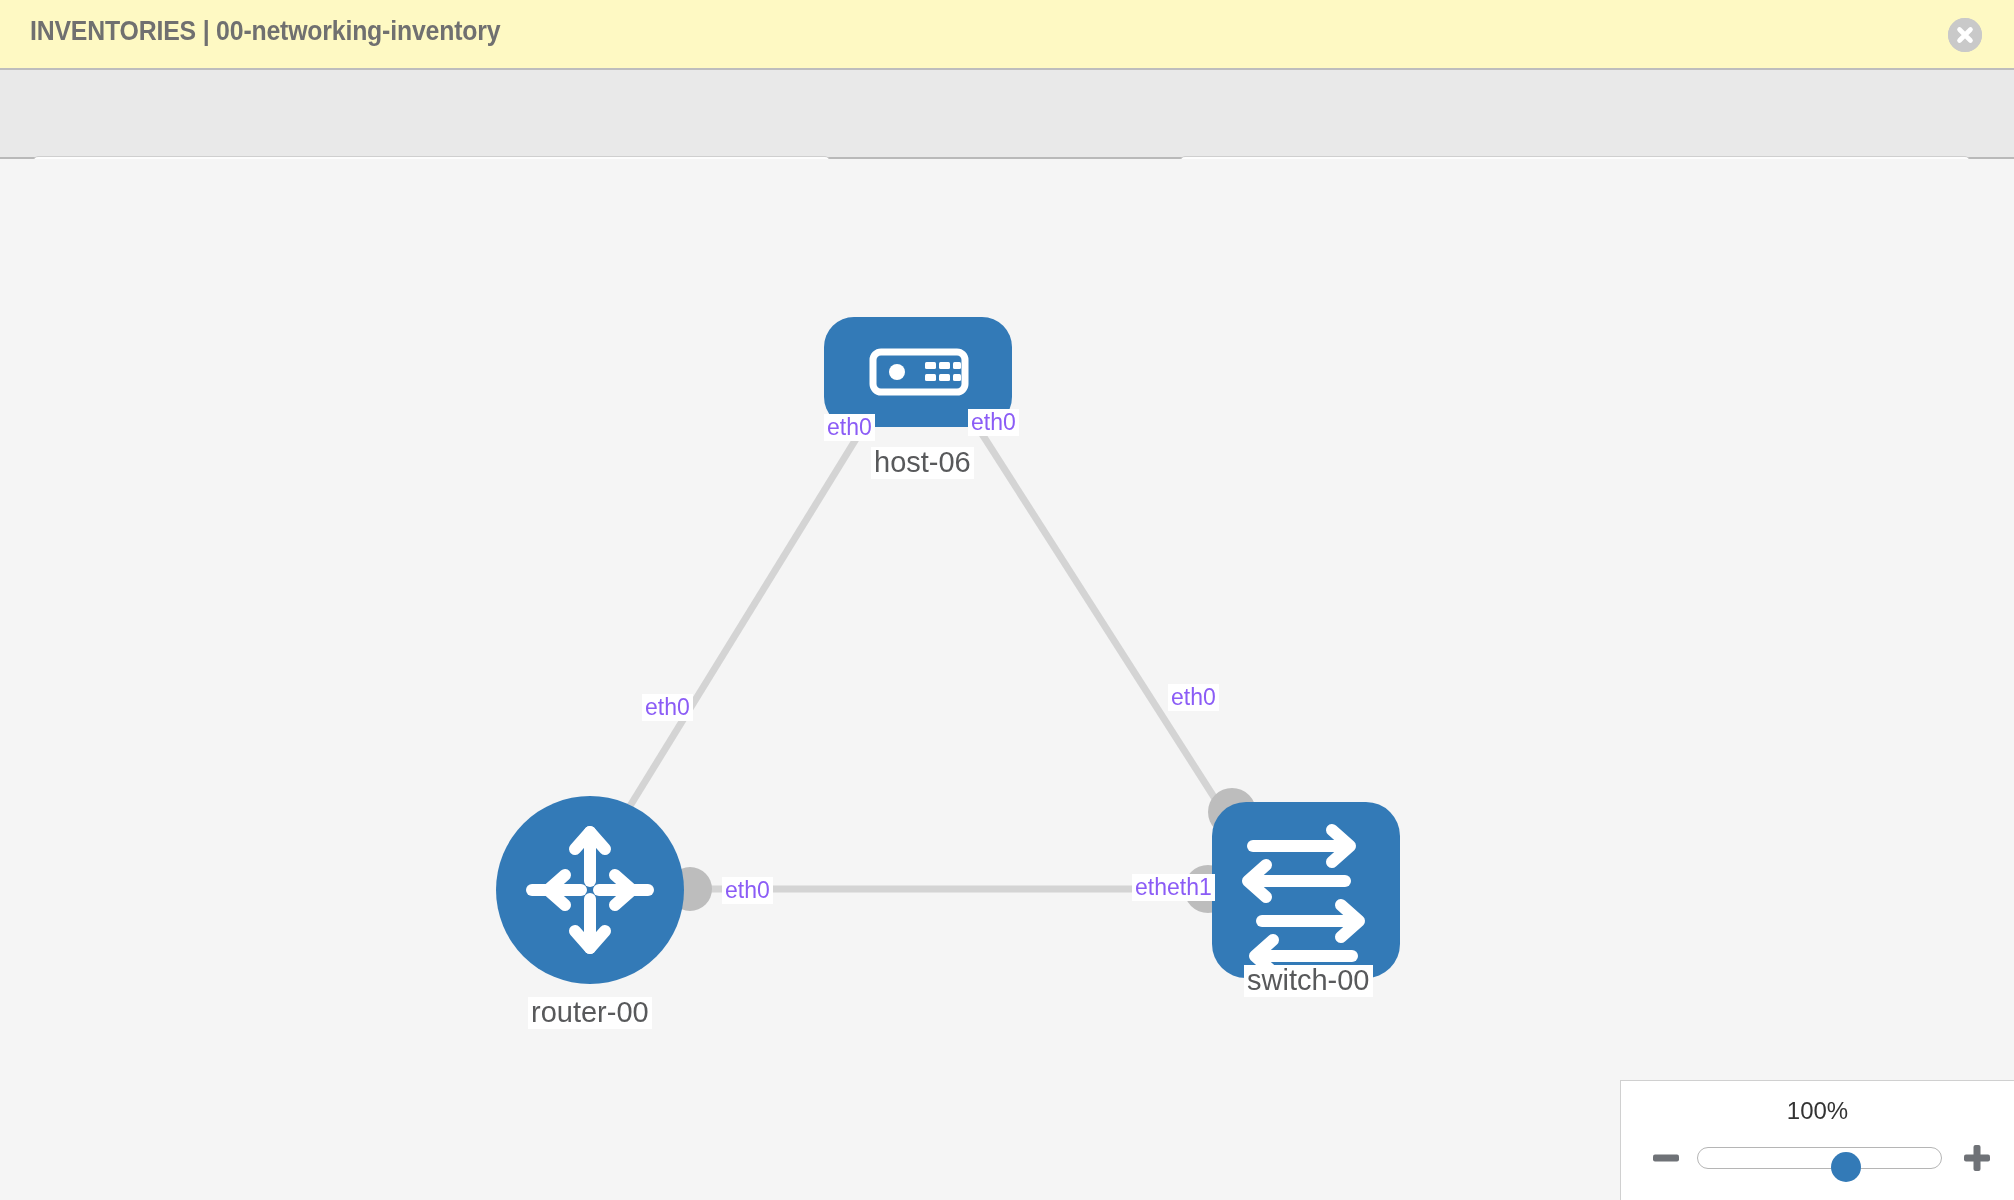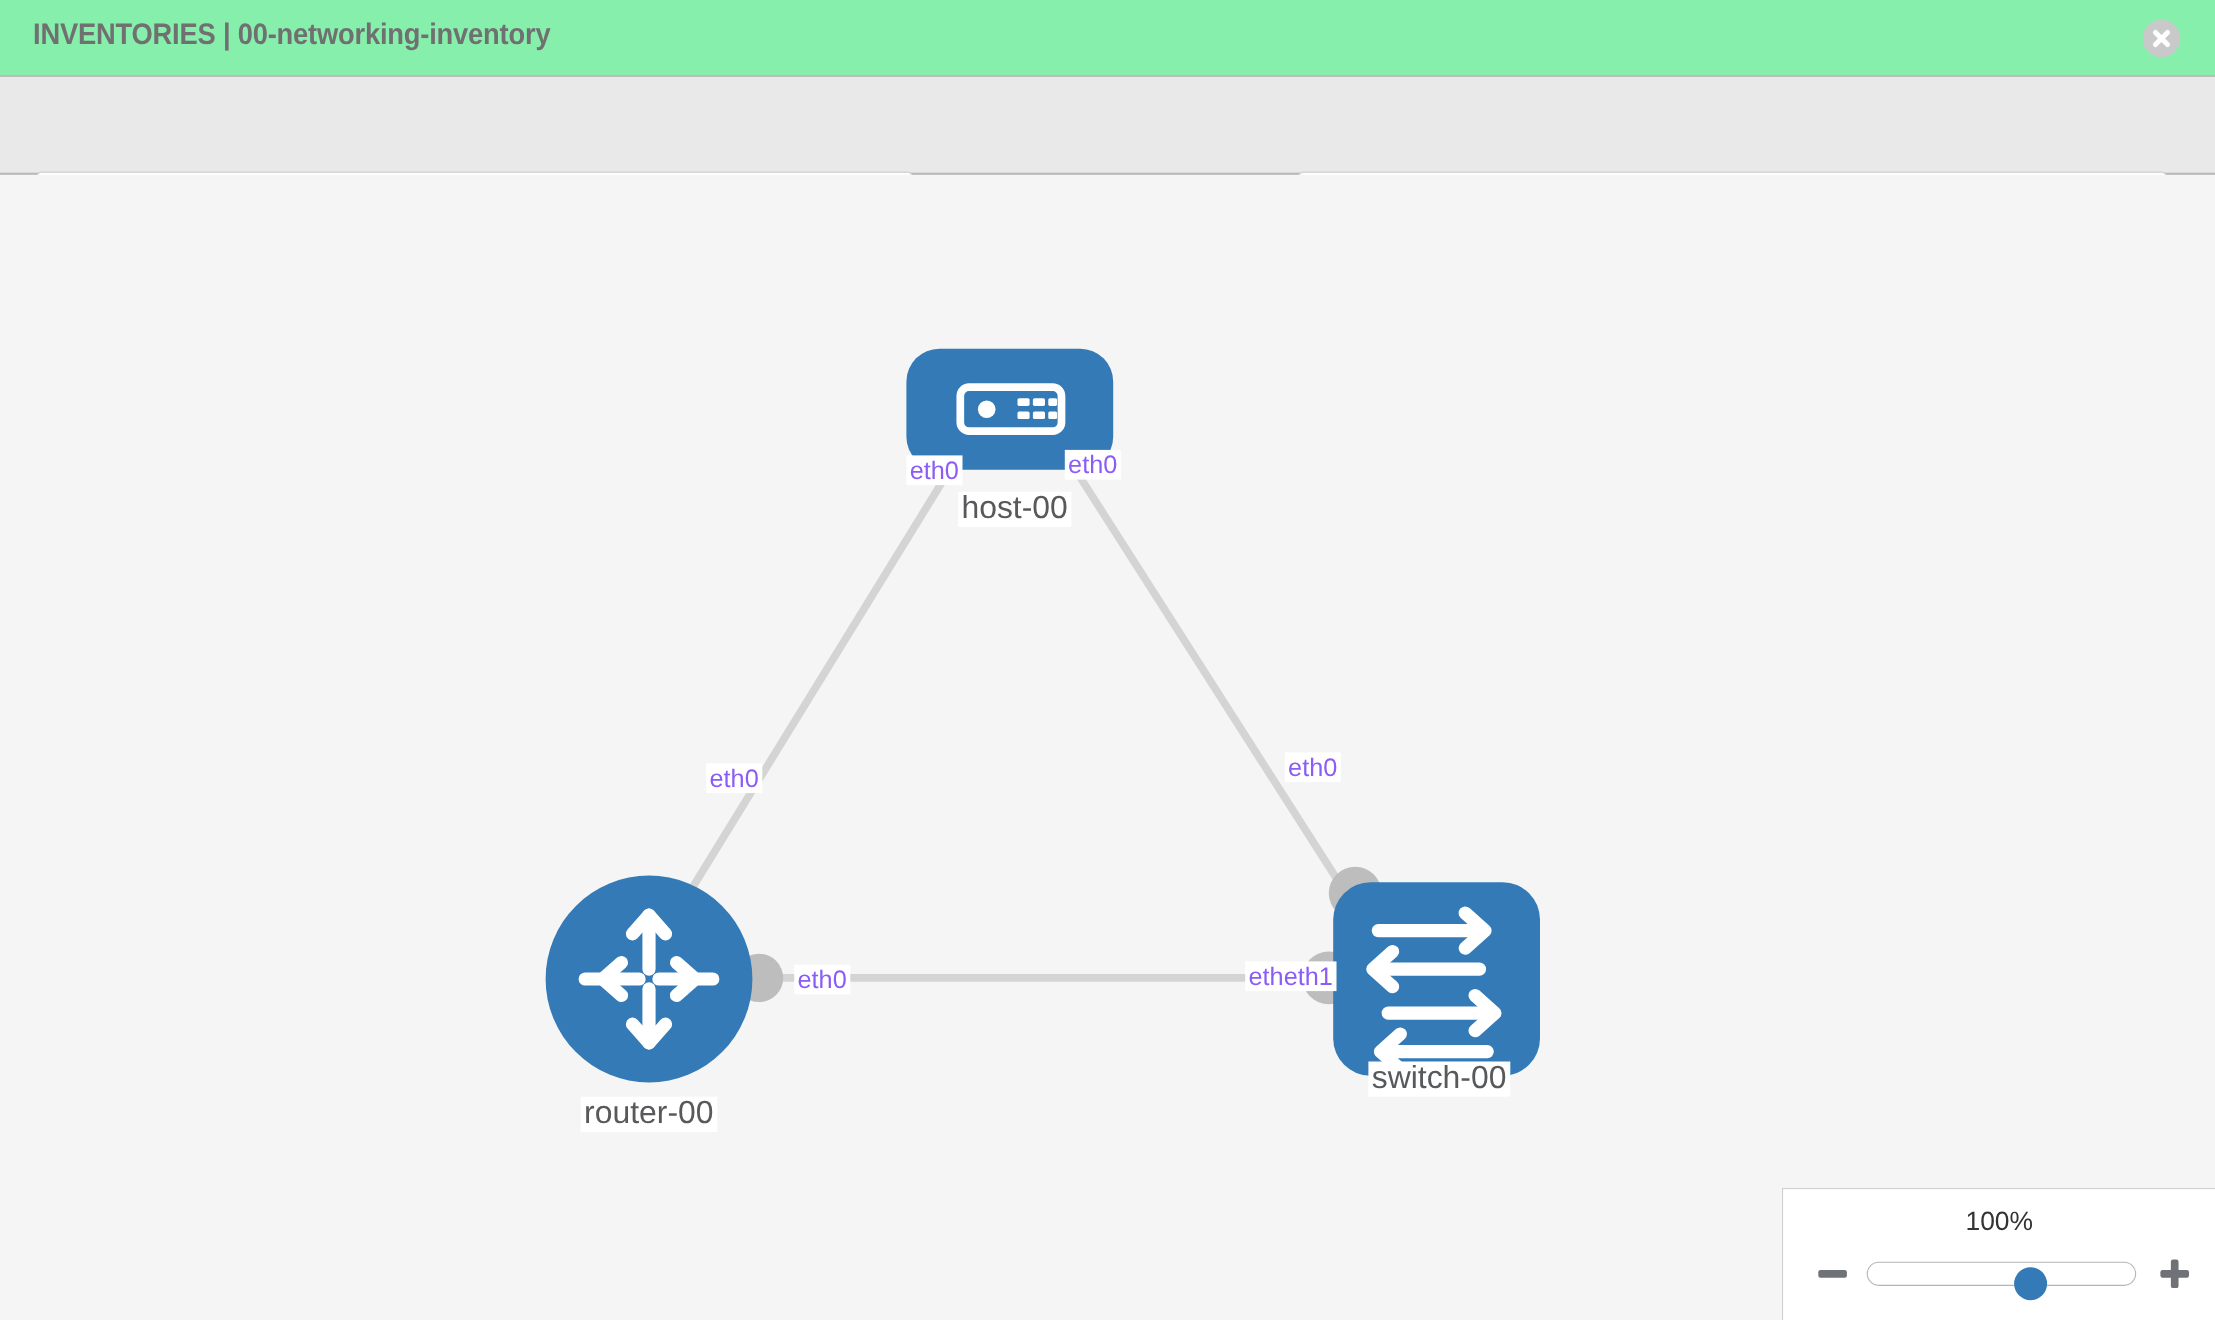--- a/index.html
+++ b/index.html
@@ -19,21 +19,21 @@
     height: 1200px;
     background: #ffffff;
   }
 
   
   .header {
     position: absolute;
     left: 0; top: 0;
     width: 2014px;
     height: 70px;
-    background: #86efac;
+    background: #fef9c3;
     border-bottom: 2px solid #bdbdbd;
     box-sizing: border-box;
   }
   .header-title {
     position: absolute;
     left: 30px;
     top: 16px;
     font-size: 27px;
     font-weight: bold;
     color: #707070;
@@ -319,21 +319,21 @@
       </g>
     </svg>
 
     <div class="edge-label" style="left:824px; top:255px;">eth0</div>
     <div class="edge-label" style="left:968px; top:250px;">eth0</div>
     <div class="edge-label" style="left:642px; top:535px;">eth0</div>
     <div class="edge-label" style="left:1168px; top:525px;">eth0</div>
     <div class="edge-label" style="left:722px; top:718px;">eth0</div>
     <div class="edge-label" style="left:1132px; top:715px;">etheth1</div>
 
-    <div class="node-label" style="left:871px; top:288px;">host-00</div>
+    <div class="node-label" style="left:871px; top:288px;">host-06</div>
     <div class="node-label" style="left:528px; top:838px;">router-00</div>
     <div class="node-label" style="left:1244px; top:806px;">switch-00</div>
 
   </div>
 
   <div class="zoom-panel">
     <div class="zoom-value">100%</div>
     <div class="zoom-row">
       <div class="zoom-minus">
         <svg width="34" height="34" viewBox="0 0 34 34" aria-hidden="true">

